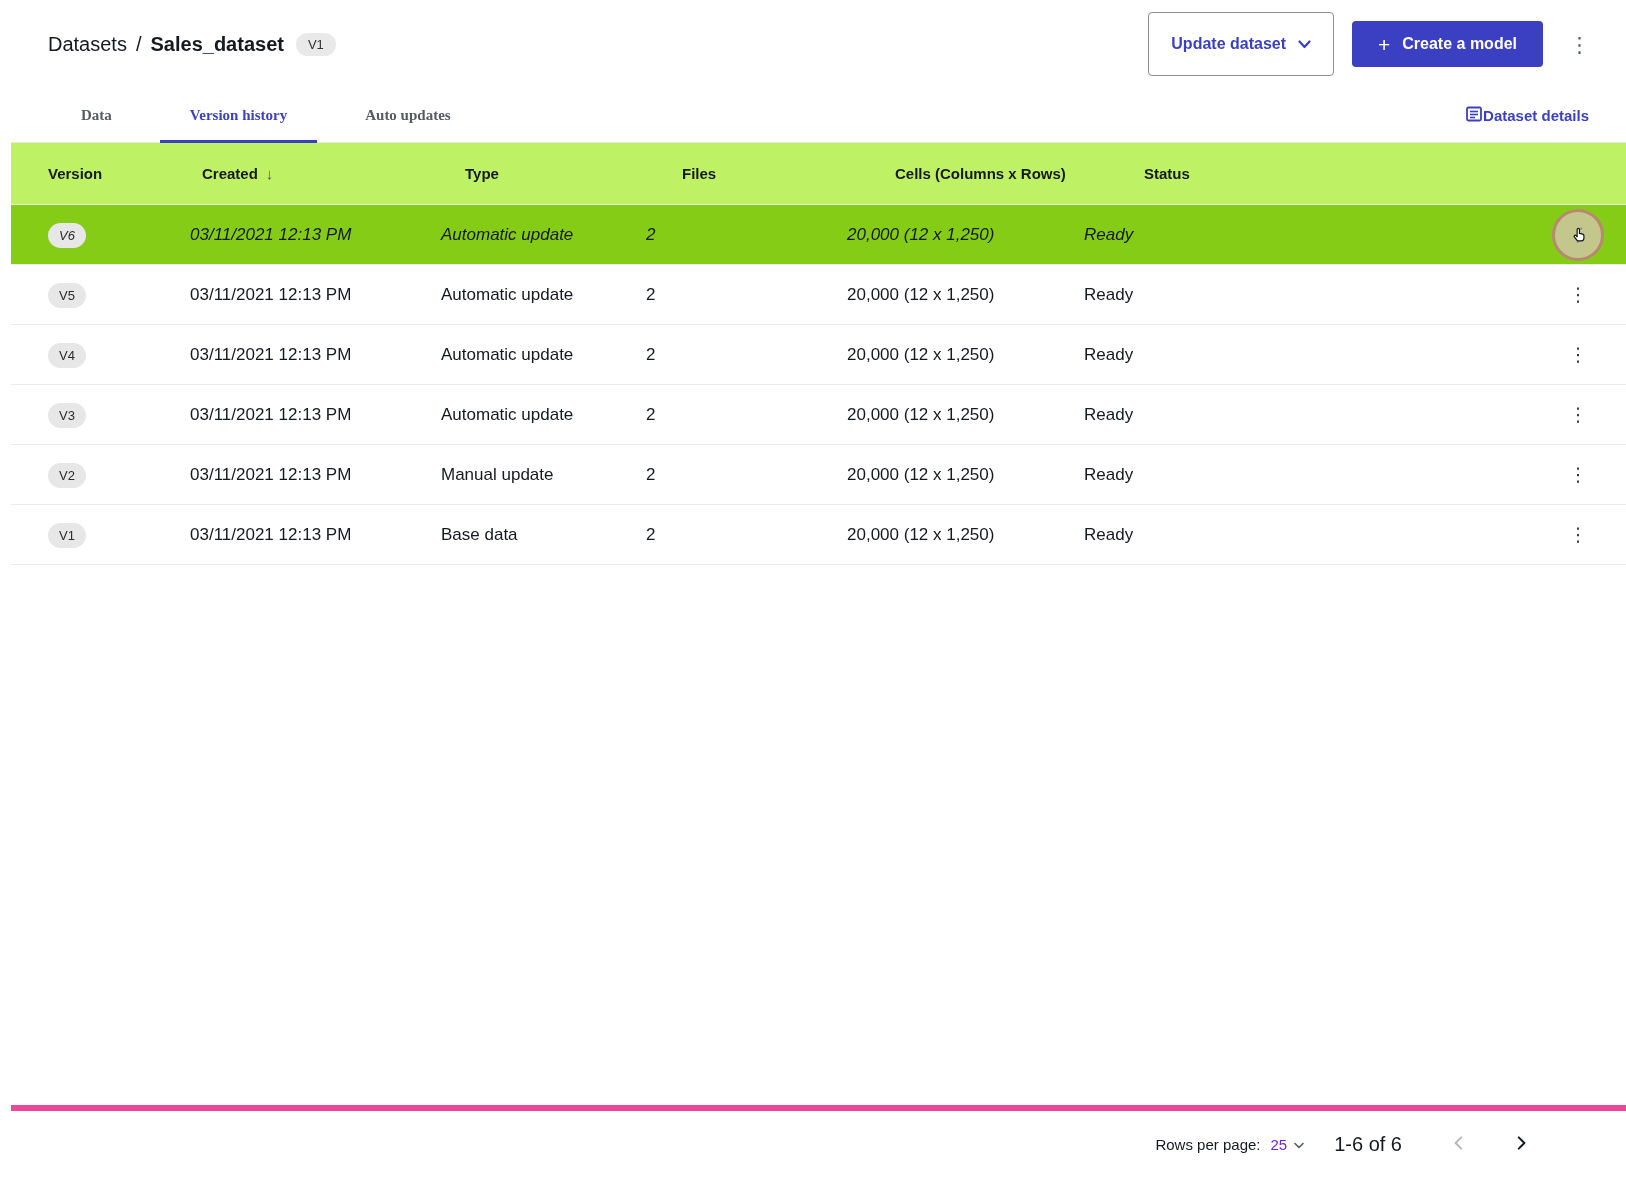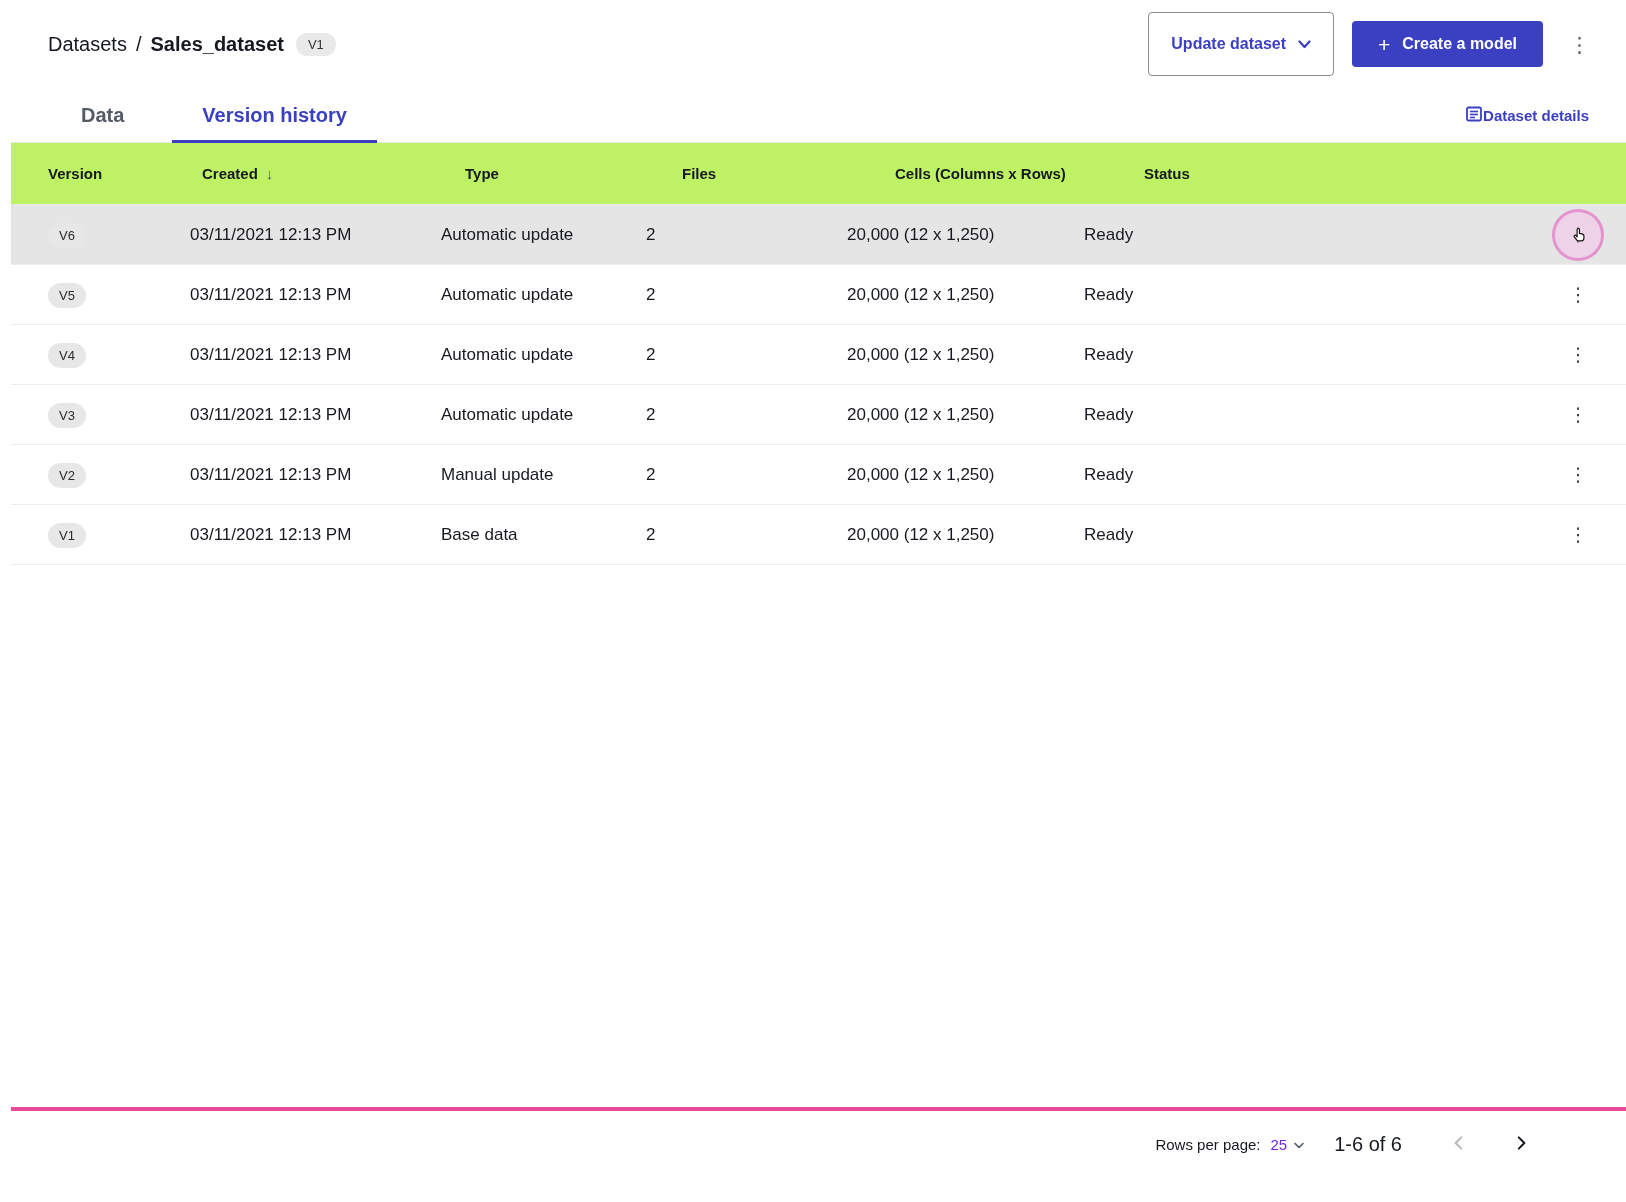--- a/index.html
+++ b/index.html
@@ -17,41 +17,41 @@
   .header-actions { margin-left:auto; display:flex; align-items:center; gap:18px; }
   .btn { border:none; border-radius:4px; font-family:inherit; font-size:16px; font-weight:700; display:flex; align-items:center; gap:12px; cursor:pointer; }
   .btn-outline { background:#fff; border:1px solid #8d8d8d; color:var(--accent); padding:12px 22px; height:64px; }
   .btn-outline .caret { font-size:13px; line-height:1; }
   .btn-primary { background:var(--accent); color:#fff; padding:12px 26px; height:46px; }
   .btn-primary .plus { font-size:21px; font-weight:400; line-height:1; }
   .kebab-top { color:#545b64; font-size:21px; letter-spacing:0; padding:6px 8px; background:none; border:none; cursor:pointer; line-height:1; }
 
   
   .tabbar { display:flex; align-items:stretch; height:55px; border-bottom:1px solid #e7e7e7; padding:0 37px 0 40px; }
-  .tab { position:relative; display:flex; align-items:center; padding:0 30px; margin-right:18px; font-size:20px; font-weight:700; color:#545b64; background:none; border:none; font-family:Liberation Sans, sans-serif; cursor:pointer; }
+  .tab { position:relative; display:flex; align-items:center; padding:0 30px; margin-right:18px; font-size:15px; font-weight:700; color:#545b64; background:none; border:none; font-family:Liberation Serif, serif; cursor:pointer; }
   .tab.active { color:var(--accent); }
   .tab.active::after { content:""; position:absolute; left:0; right:0; bottom:-1px; height:3px; background:var(--accent); }
   .details-link { margin-left:auto; display:flex; align-items:center; color:var(--accent); font-size:15px; font-weight:700; background:none; border:none; font-family:inherit; cursor:pointer; }
 
   
   .grid-row { display:grid; grid-template-columns:142px 251px 205px 201px 237px 1fr 96px; align-items:center; padding-left:37px; }
   .thead { height:62px; background:#bef264; border-bottom:1px solid #eaeaea; font-size:15px; font-weight:700;gap:12px; }
   .th { display:flex; align-items:center; gap:8px; }
   .sort-icon { color:#545b64; font-size:15px; font-weight:400; }
   .trow { height:60px; border-bottom:1px solid #ececec; font-size:17px; }
-  .trow.highlighted { background:#e5e5e5; }
+  .trow.highlighted { background:#84cc16;font-style:italic; }
   .vpill { background:#e7e7e7; color:#2b2b2b; border-radius:13px; font-size:13px; padding:5px 11px; line-height:1; }
   .c-actions { position:relative; display:flex; align-items:center; justify-content:center; height:100%; }
   .kebab-icon { color:#3b3b3b; font-size:19px; cursor:pointer; line-height:1; }
   .click-indicator { position:absolute; left:50%; top:50%; width:52px; height:52px; transform:translate(-50%,-50%); display:flex; align-items:center; justify-content:center; }
   .click-indicator .circle { position:absolute; inset:0; border-radius:50%; border:3px solid var(--highlight-stroke); background:var(--highlight-fill); opacity:0.55; }
   .click-indicator svg { position:relative; }
 
   
-  .footer { margin-top:auto; border-top:4px solid #ec4899; display:flex; align-items:center; justify-content:flex-end; gap:30px; padding:22px 96px 46px 0; }
+  .footer { margin-top:auto; border-top:6px solid #ec4899; display:flex; align-items:center; justify-content:flex-end; gap:30px; padding:22px 96px 46px 0; }
   .rpp { display:flex; align-items:center; gap:10px; font-size:15px; }
   .rpp-select { display:flex; align-items:center; gap:7px; font-size:15px; background:none; border:none; font-family:inherit; cursor:pointer; color:#6d28d9; }
   .rpp-select .caret { font-size:11px; color:#545b64; }
   .range { font-size:20px; }
   .pager { display:flex; align-items:center; gap:44px; margin-left:18px; }
   .page-btn { background:none; border:none; cursor:pointer; display:flex; align-items:center; }
   .page-btn.disabled { color:#b8b8b8; }
   .page-btn.enabled { color:#16191f; }
 </style>
 </head>
@@ -79,20 +79,21 @@
         <span class="plus">+</span>
         <span>Create a model</span>
       </button>
       <button class="kebab-top">⋮</button>
     </div>
   </div>
 
   <div class="tabbar">
     <button class="tab">Data</button>
     <button class="tab active">Version history</button>
+    <button class="tab">Auto updates</button>
     <button class="details-link">
       <span>
         <svg width="18" height="18" viewBox="0 0 18 18">
             <rect x="2" y="2.5" width="14" height="13" rx="1.5" fill="none" stroke="currentColor" stroke-width="1.8"></rect>
             <line x1="5" y1="6.5" x2="13" y2="6.5" stroke="currentColor" stroke-width="1.6"></line>
             <line x1="5" y1="9.5" x2="13" y2="9.5" stroke="currentColor" stroke-width="1.6"></line>
             <line x1="5" y1="12.5" x2="10" y2="12.5" stroke="currentColor" stroke-width="1.6"></line>
           </svg>
       </span>
       <span>Dataset details</span>

